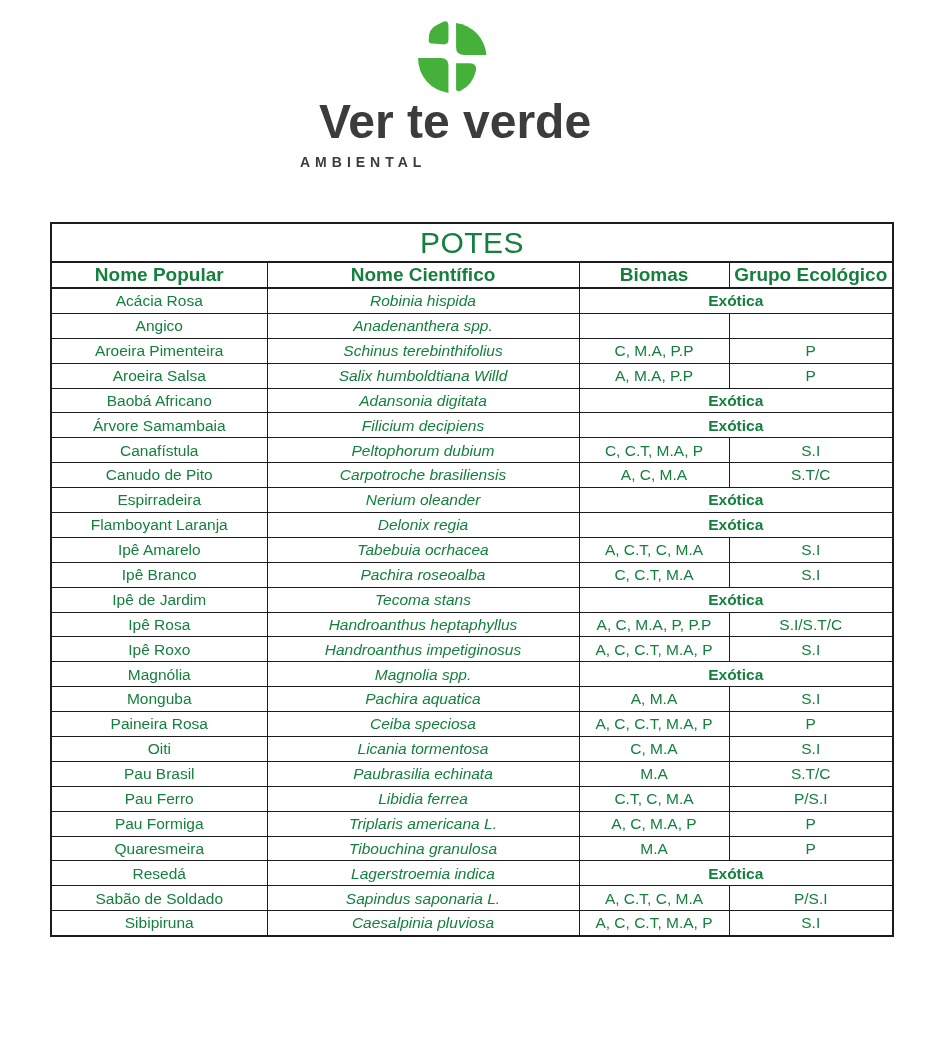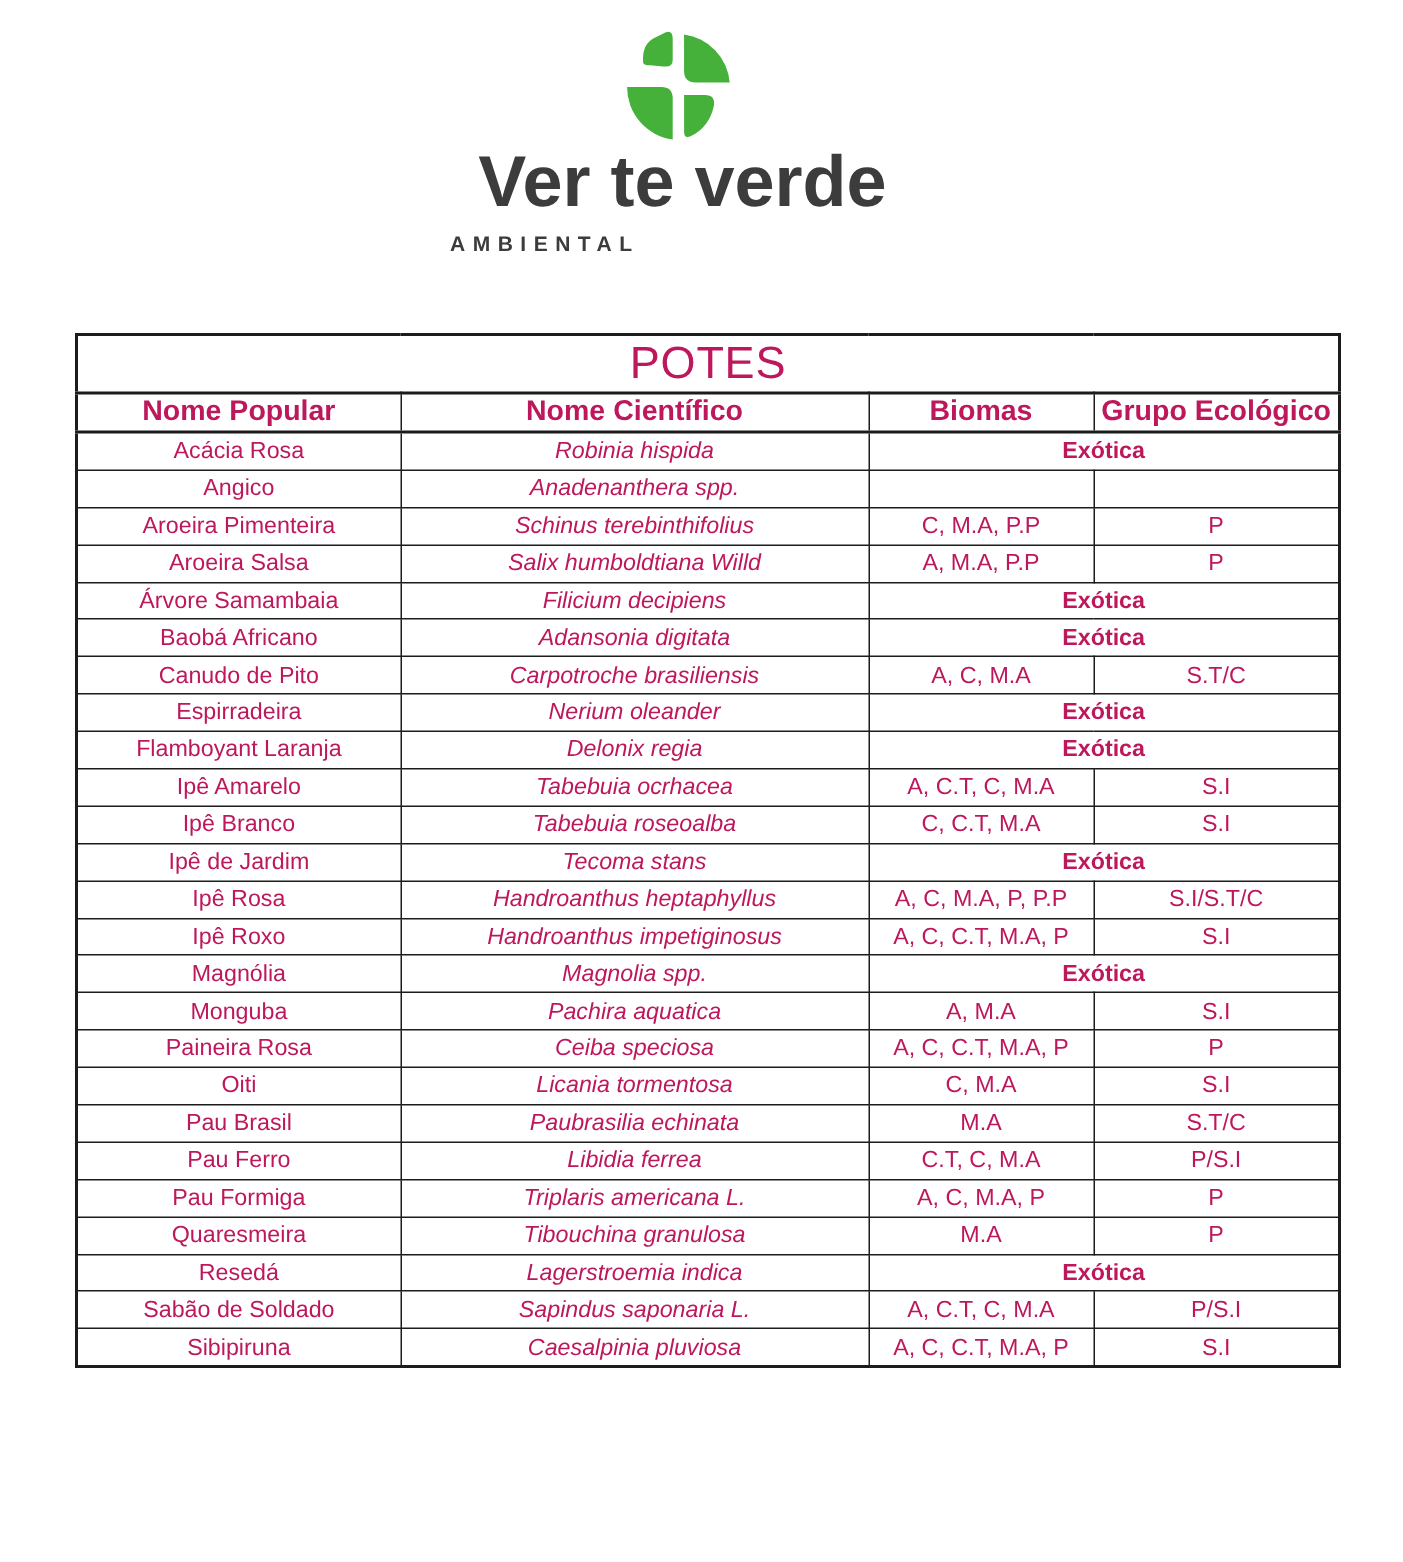--- a/index.html
+++ b/index.html
@@ -44,21 +44,21 @@
   }
 
   
   .doc-table {
     position: absolute;
     left: 50px;
     top: 222px;
     width: 842px;
     border-collapse: collapse;
     table-layout: fixed;
-    color: #be185d;
+    color: #15803d;
   }
   .doc-table td, .doc-table th {
     border: 1px solid #1c1c1c;
     padding: 0 4px;
     text-align: center;
     vertical-align: middle;
     overflow: hidden;
     white-space: nowrap;
   }
   .doc-table { border: 2px solid #1c1c1c; }
@@ -138,28 +138,34 @@
           <td class="c-bio">C, M.A, P.P</td>
           <td class="c-gru">P</td>
         </tr>
         <tr>
           <td class="c-pop">Aroeira Salsa</td>
           <td class="c-sci">Salix humboldtiana Willd</td>
           <td class="c-bio">A, M.A, P.P</td>
           <td class="c-gru">P</td>
         </tr>
         <tr>
+          <td class="c-pop">Baobá Africano</td>
+          <td class="c-sci">Adansonia digitata</td>
+          <td class="c-exo" colspan="2">Exótica</td>
+        </tr>
+        <tr>
           <td class="c-pop">Árvore Samambaia</td>
           <td class="c-sci">Filicium decipiens</td>
           <td class="c-exo" colspan="2">Exótica</td>
         </tr>
         <tr>
-          <td class="c-pop">Baobá Africano</td>
-          <td class="c-sci">Adansonia digitata</td>
-          <td class="c-exo" colspan="2">Exótica</td>
+          <td class="c-pop">Canafístula</td>
+          <td class="c-sci">Peltophorum dubium</td>
+          <td class="c-bio">C, C.T, M.A, P</td>
+          <td class="c-gru">S.I</td>
         </tr>
         <tr>
           <td class="c-pop">Canudo de Pito</td>
           <td class="c-sci">Carpotroche brasiliensis</td>
           <td class="c-bio">A, C, M.A</td>
           <td class="c-gru">S.T/C</td>
         </tr>
         <tr>
           <td class="c-pop">Espirradeira</td>
           <td class="c-sci">Nerium oleander</td>
@@ -171,21 +177,21 @@
           <td class="c-exo" colspan="2">Exótica</td>
         </tr>
         <tr>
           <td class="c-pop">Ipê Amarelo</td>
           <td class="c-sci">Tabebuia ocrhacea</td>
           <td class="c-bio">A, C.T, C, M.A</td>
           <td class="c-gru">S.I</td>
         </tr>
         <tr>
           <td class="c-pop">Ipê Branco</td>
-          <td class="c-sci">Tabebuia roseoalba</td>
+          <td class="c-sci">Pachira roseoalba</td>
           <td class="c-bio">C, C.T, M.A</td>
           <td class="c-gru">S.I</td>
         </tr>
         <tr>
           <td class="c-pop">Ipê de Jardim</td>
           <td class="c-sci">Tecoma stans</td>
           <td class="c-exo" colspan="2">Exótica</td>
         </tr>
         <tr>
           <td class="c-pop">Ipê Rosa</td>

